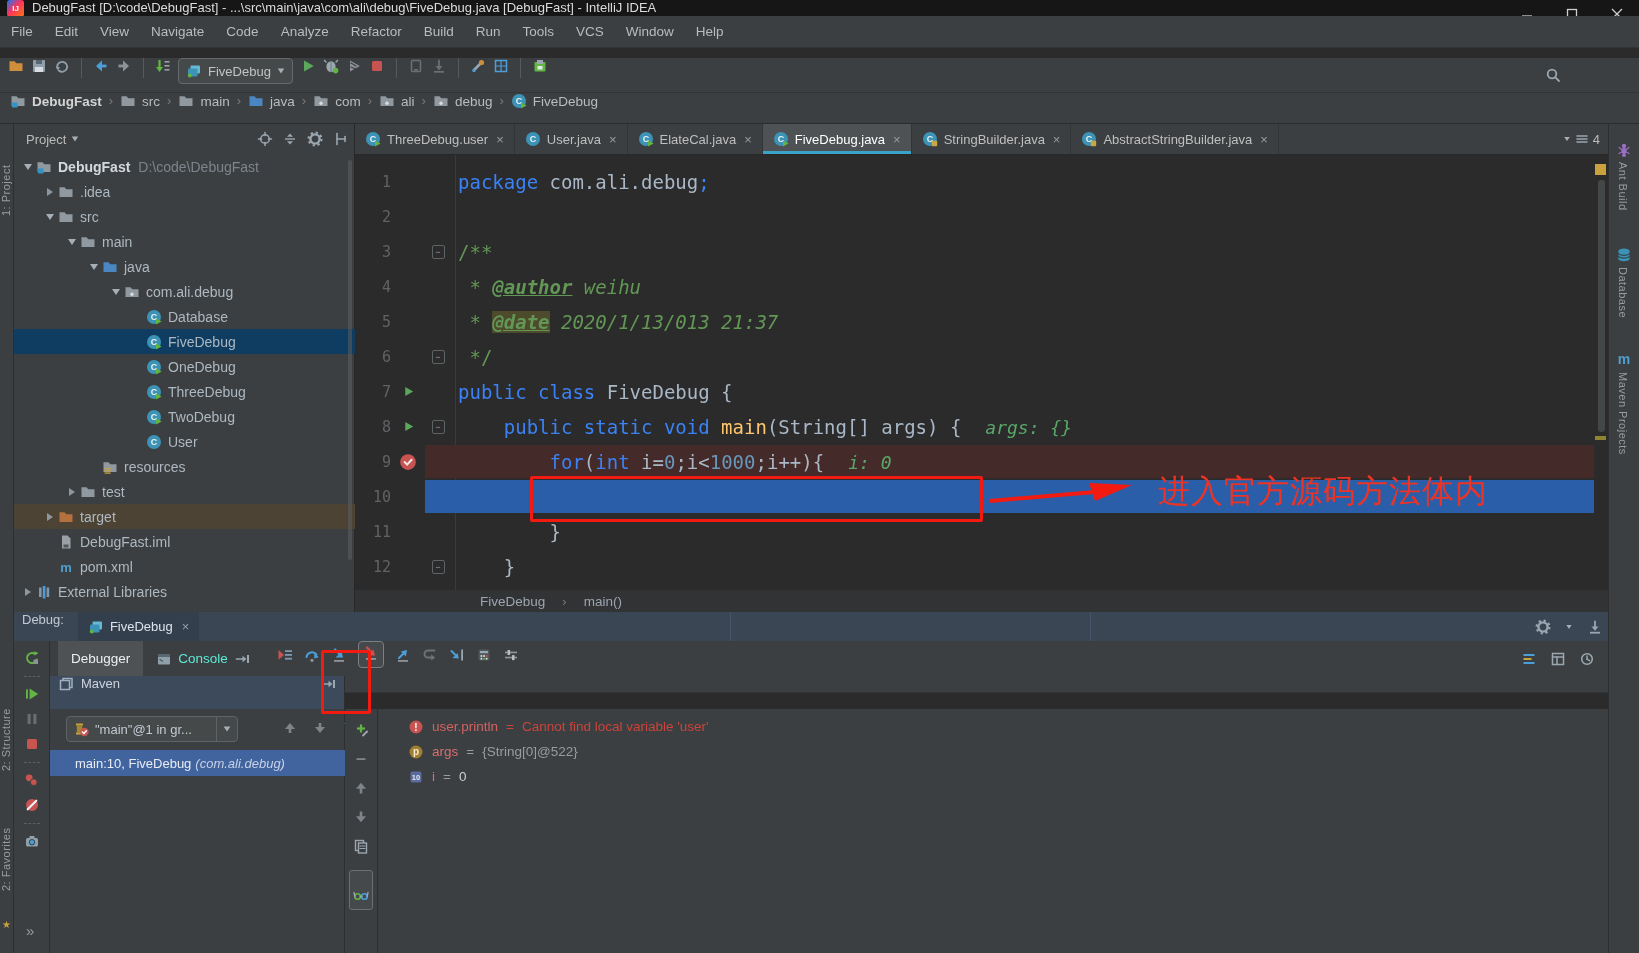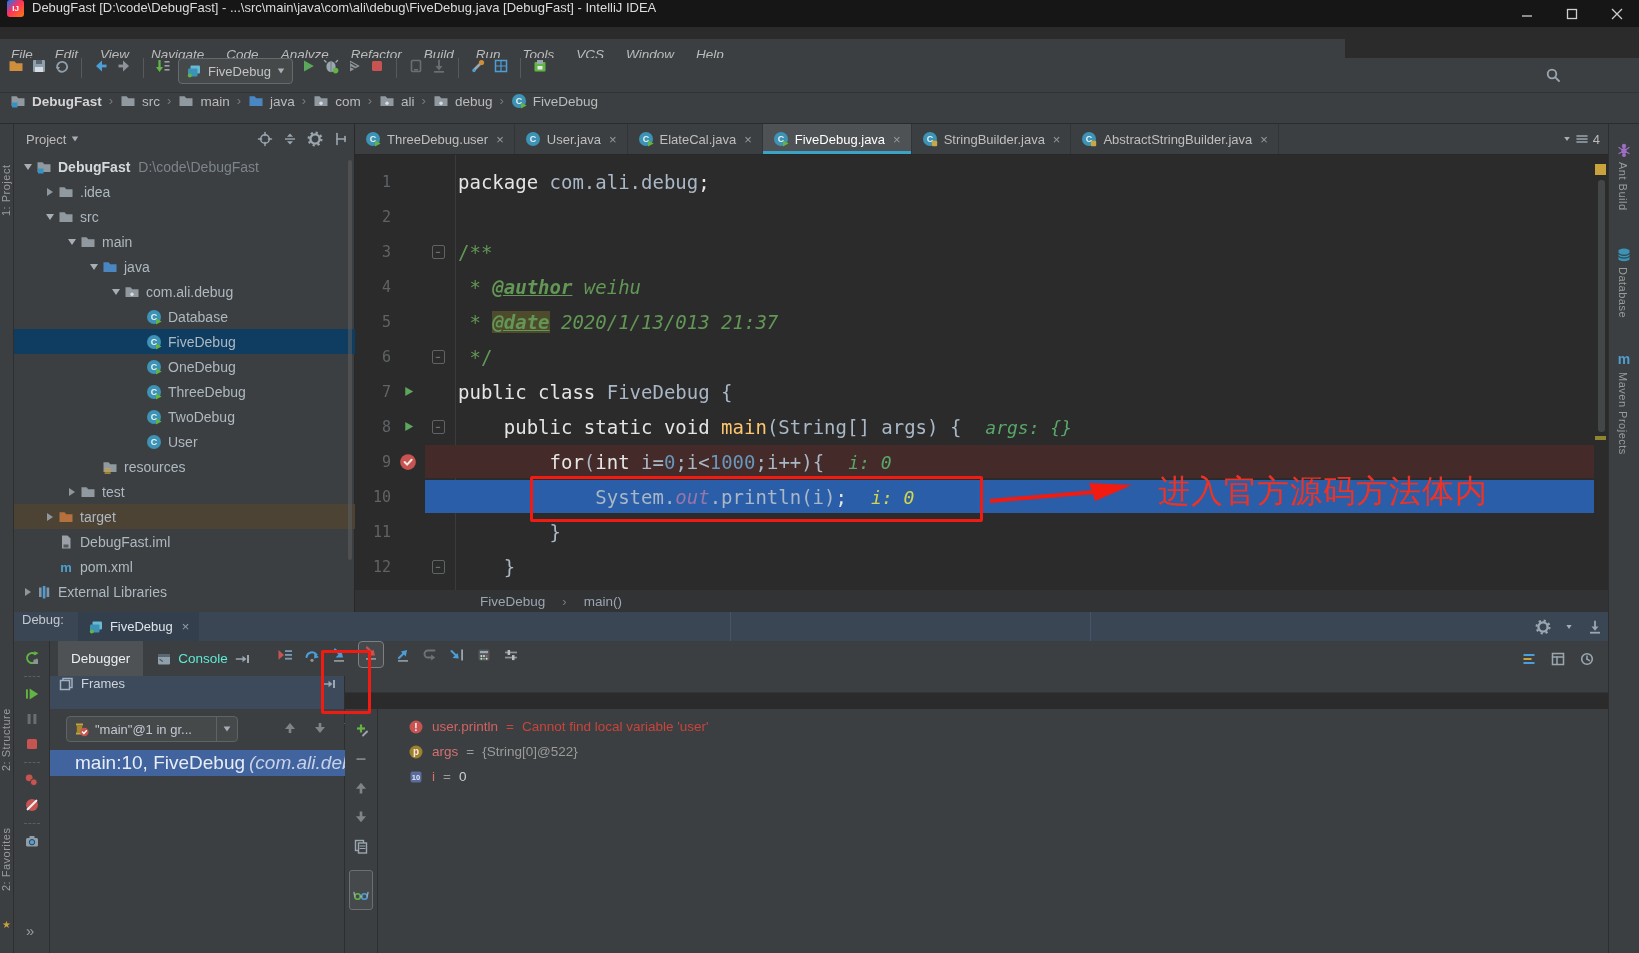--- a/index.html
+++ b/index.html
@@ -11,21 +11,21 @@
   .ic svg{display:block;}
   
   .titlebar{left:0;top:0;width:1639px;height:27px;background:#161616;color:#d8d8d8;}
   .title-text{margin-left:8px;font-size:13px;color:#dcdcdc;white-space:nowrap;}
   .winbtns{position:absolute;right:0;top:0;height:27px;display:flex;}
   .winbtn{width:45px;height:27px;display:flex;align-items:center;justify-content:center;color:#cfcfcf;}
   .logo{width:17px;height:17px;margin-left:7px;border-radius:3px;
         background:linear-gradient(135deg,#087cfa 0%,#fe315d 45%,#f97a12 100%);
         display:flex;align-items:center;justify-content:center;font-size:8px;font-weight:bold;color:#fff;}
   
-  .menubar{left:0;top:39px;width:1345px;height:31px;background:#3c3f41;border-bottom:1px solid #313335;font-style:italic;}
+  .menubar{left:0;top:16px;width:1639px;height:31px;background:#3c3f41;border-bottom:1px solid #313335;}
   .menu-item{padding:0 11px;line-height:31px;color:#bbbbbb;font-size:13.5px;}
   .toolbar{left:0;top:58px;width:1639px;height:35px;background:#3c3f41;border-bottom:1px solid #313335;padding-left:8px;box-sizing:border-box;gap:7px;}
   .tsep{width:1px;height:20px;background:#555a5c;margin:0 4px;}
   .combo{height:24px;background:#45494a;border:1px solid #646a6d;border-radius:4px;display:flex;align-items:center;padding:0 7px;gap:6px;color:#c3c3c3;}
   .navbar{left:0;top:93px;width:1639px;height:31px;background:#3c3f41;border-bottom:1px solid #2b2b2b;padding-left:10px;box-sizing:border-box;}
   .crumb{display:flex;align-items:center;gap:6px;color:#bbbbbb;font-size:13.5px;}
   .crumb.bold span{font-weight:bold;color:#d4d4d4;}
   .chev{color:#7a7a7a;margin:0 7px;font-size:13px;}
   
   .lstripe{left:0;top:124px;width:14px;height:829px;background:#3c3f41;border-right:1px solid #2e2e2e;box-sizing:border-box;}
@@ -61,21 +61,21 @@
   .crow{height:35px;display:flex;align-items:center;position:relative;}
   .crow>*{position:relative;z-index:1;}
   .crow.bg-brk::before{content:'';position:absolute;left:70px;right:14px;top:1px;bottom:1px;background:#442a28;z-index:0;}
   .crow.bg-exec::before{content:'';position:absolute;left:70px;right:14px;top:1px;bottom:1px;background:#2a5ea8;z-index:0;}
   .lnum{width:36px;text-align:right;color:#606366;font:15px "DejaVu Sans Mono",monospace;}
   .gslot{width:34px;display:flex;justify-content:center;}
   .fslot{width:26px;display:flex;justify-content:center;}
   .fold{width:11px;height:12px;border:1px solid #5e6366;border-radius:2px;color:#9aa0a6;font-size:9px;line-height:10px;
         display:flex;align-items:center;justify-content:center;background:#2b2b2b;}
   .ccode{padding-left:7px;font-family:"DejaVu Sans Mono",monospace;font-size:19px;white-space:pre;}
-  .c-kw{color:#e5e5e5;margin-top:40px;} .c-pl{color:#a9b7c6;} .c-num{color:#6897bb;} .c-meth{color:#ffc66d;}
+  .c-kw{color:#3b82f6;margin-top:40px;} .c-pl{color:#a9b7c6;} .c-num{color:#6897bb;} .c-meth{color:#ffc66d;}
   .c-cm{color:#629755;} .c-cmi{color:#629755;font-style:italic;}
   .c-cmtag{color:#629755;font-style:italic;font-weight:bold;text-decoration:underline;}
   .c-hl{background:#4e4b2c;}
   .c-field{color:#9876aa;font-style:italic;}
   .hint{font-style:italic;margin-left:24px;font-size:18px;}
   .hg{color:#59a869;} .hy{color:#d5d54b;}
   .ecrumbs{position:absolute;left:0;top:466px;width:1253px;height:22px;background:#313335;display:flex;align-items:center;
            padding-left:125px;box-sizing:border-box;color:#9da5b0;font-size:13.5px;gap:10px;}
   .emark-warn{position:absolute;left:1240px;top:40px;width:11px;height:11px;background:#c9a23d;}
   .escroll{position:absolute;left:1243px;top:56px;width:7px;height:252px;background:#5a5e60;opacity:.55;border-radius:3px;}
@@ -99,21 +99,21 @@
   .leftbar{left:14px;top:641px;width:36px;height:312px;background:#3c3f41;border-right:1px solid #2e2e2e;box-sizing:border-box;
            display:flex;flex-direction:column;align-items:center;}
   .leftbar .ic{margin-top:9px;}
   .lbsep{width:16px;border-top:1px dashed #5a5e60;margin-top:10px;}
   .frames{left:50px;top:709px;width:295px;height:244px;background:#3c3f41;border-right:1px solid #2e2e2e;box-sizing:border-box;}
   .thread-combo{position:absolute;left:16px;top:7px;width:172px;height:26px;background:#45494a;border:1px solid #5e6366;border-radius:4px;
                 display:flex;align-items:center;padding:0 6px;gap:6px;box-sizing:border-box;color:#c3c9d2;font-size:13px;white-space:nowrap;}
   .combo-split{margin-left:auto;border-left:1px solid #5e6366;padding-left:6px;height:100%;display:flex;align-items:center;}
   .frame-icons{position:absolute;left:232px;top:11px;display:flex;gap:14px;}
   .frame-row{position:absolute;left:0;top:41px;width:344px;height:26px;background:#41639e;display:flex;align-items:center;
-             padding-left:25px;box-sizing:border-box;color:#e8edf5;font-size:19px;white-space:nowrap;}
+             padding-left:25px;box-sizing:border-box;color:#e8edf5;font-size:13px;white-space:nowrap;}
   .frame-row .pkg{font-style:italic;color:#c7d2e8;margin-left:4px;}
   .midstrip{left:345px;top:709px;width:33px;height:244px;background:#3c3f41;border-right:1px solid #2e2e2e;box-sizing:border-box;
             display:flex;flex-direction:column;align-items:center;}
   .midstrip .ic{margin-top:13px;}
   .glassbox{margin-top:16px;border:1px solid #6b6f72;border-radius:3px;background:#46494b;padding:3px;}
   .vars{left:378px;top:709px;width:1230px;height:244px;background:#3c3f41;}
   .vrow{position:absolute;left:0;height:25px;display:flex;align-items:center;gap:8px;padding-left:30px;font-size:13.5px;white-space:nowrap;}
   .vname{color:#d57070;} .veq{color:#9b9b9b;} .vval{color:#9b9b9b;} 
   .vrow.err .vname{color:#d26262;} .vrow.err .veq,.vrow.err .vval{color:#c9443a;}
   .vrow.prim .vval{color:#cfd0d1;}
@@ -769,21 +769,20 @@
               <path d="M5 8l2.2 2.3L11.2 6" fill="none" stroke="#f5eaea" stroke-width="1.8" stroke-linecap="round"></path>
             </svg>
           </span>
           <span class="fslot"></span>
           <span class="ccode"><span class="c-pl">        </span><span class="c-kw">for</span><span class="c-pl">(</span><span class="c-kw">int </span><span class="c-pl">i=</span><span class="c-num">0</span><span class="c-pl">;i&lt;</span><span class="c-num">1000</span><span class="c-pl">;i++){</span><span class="hint hg">i: 0</span></span>
         </div>
         <div class="crow bg-exec">
           <span class="lnum">10</span>
           <span class="gslot"></span>
           <span class="fslot"></span>
-          <span class="ccode"><span class="c-pl">            System.</span><span class="c-field">out</span><span class="c-pl">.println(i)</span><span class="c-kw">;</span><span class="hint hy">i: 0</span></span>
         </div>
         <div class="crow">
           <span class="lnum">11</span>
           <span class="gslot"></span>
           <span class="fslot"></span>
           <span class="ccode"><span class="c-pl">        }</span></span>
         </div>
         <div class="crow">
           <span class="lnum">12</span>
           <span class="gslot"></span>
@@ -990,21 +989,21 @@
     </div>
 
   <div class="rowC-left abs"></div>
   <div class="rowC-frames flex abs">
     <span class="ic" id="framesIc">
         <svg width="16" height="16" viewBox="0 0 16 16">
           <rect x="2.5" y="4.5" width="9" height="9" fill="none" stroke="#9fb0c0" stroke-width="1.5"></rect>
           <path d="M5 4.5V2.5h9v9h-2" fill="none" stroke="#9fb0c0" stroke-width="1.5"></path>
         </svg>
       </span>
-    <span style="margin-left:7px;">Frames</span>
+    <span style="margin-left:7px;">Maven</span>
     <span style="margin-left:auto;" class="ic" id="framesPin">
         <svg width="16" height="16" viewBox="0 0 16 16">
           <line x1="2.5" y1="8" x2="9.5" y2="8" stroke="#9aa7b0" stroke-width="1.7" stroke-linecap="round"></line>
           <polygon points="8.5,4.8 12.5,8 8.5,11.2" fill="#9aa7b0"></polygon>
           <rect x="13" y="4" width="2" height="8" fill="#9aa7b0" rx="0"></rect>
         </svg>
       </span>
   </div>
 
   <div class="leftbar abs" id="leftbar">

